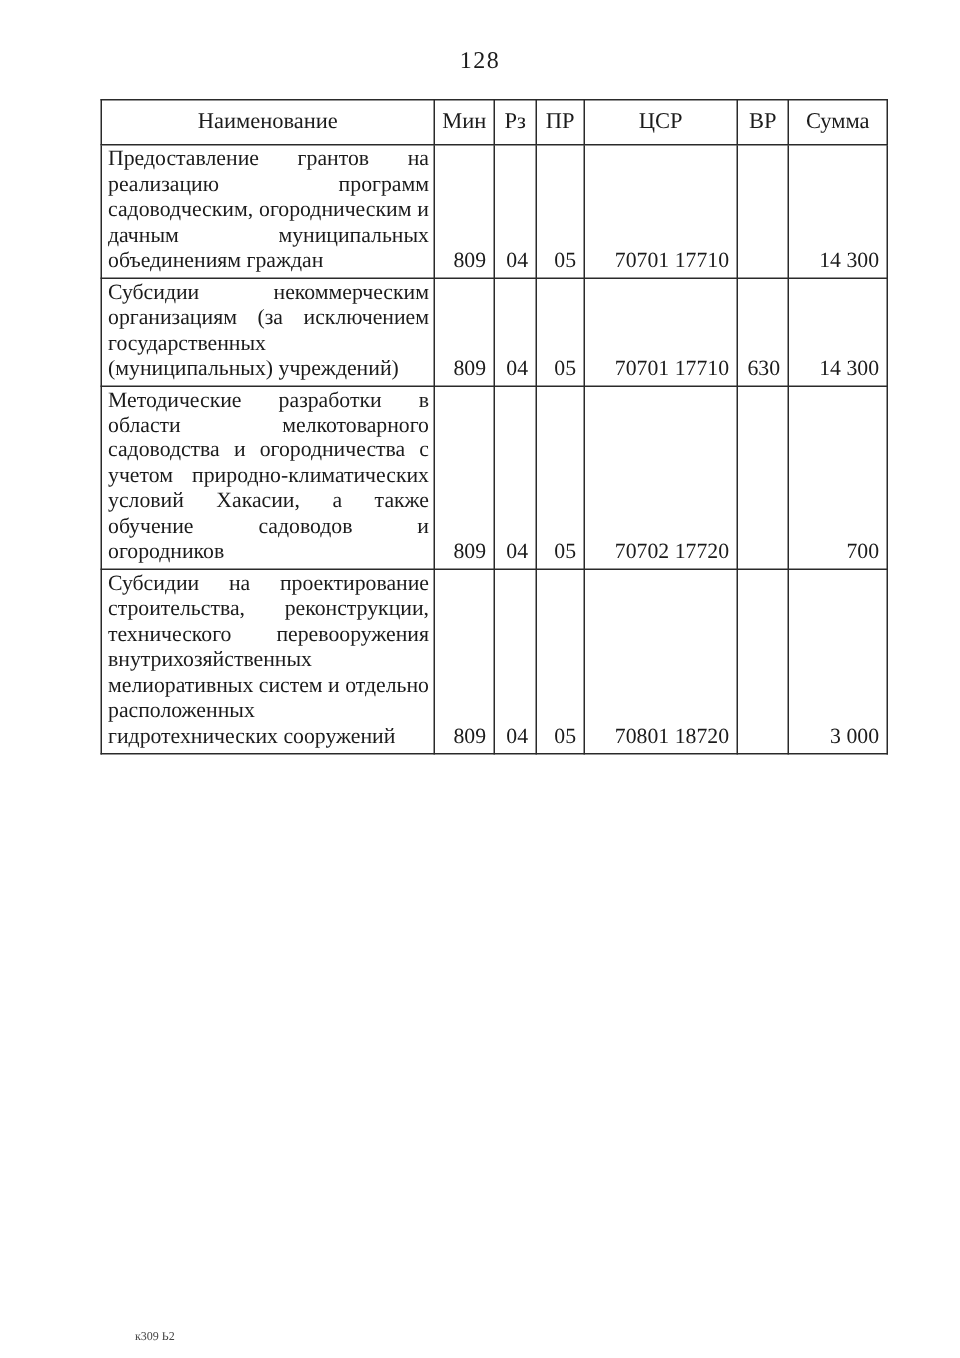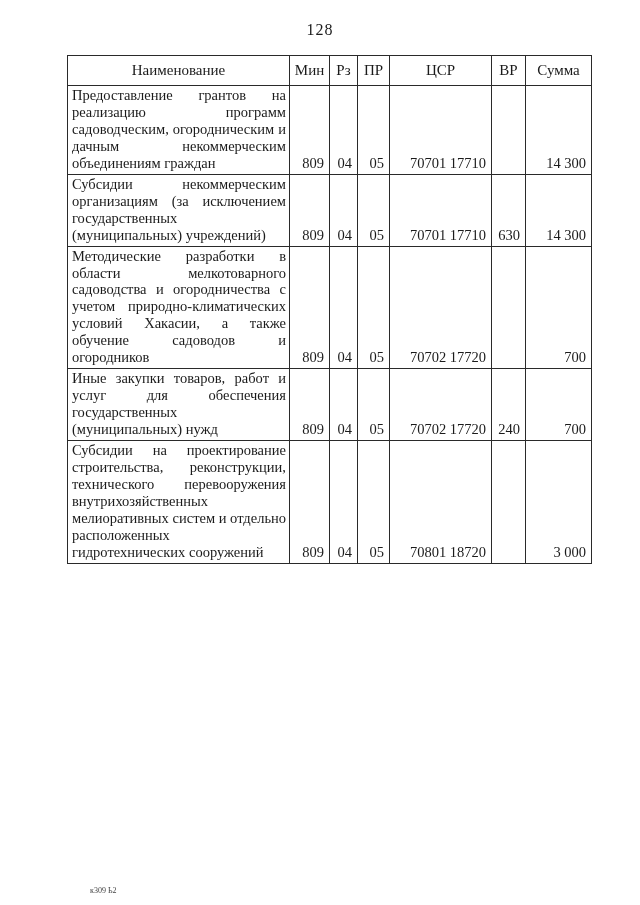--- a/index.html
+++ b/index.html
@@ -11,21 +11,21 @@
     position: relative;
     width: 640px;
     height: 905px;
     background: #ffffff;
     font-family: "Liberation Serif", "DejaVu Serif", serif;
     color: #1b1b1b;
     overflow: hidden;
   }
   .page-number {
     text-align: center;
-    padding-top: 21px;
+    padding-top: 32px;
     font-size: 16px;
     letter-spacing: 1px;
   }
   table.budget {
     border-collapse: collapse;
     table-layout: fixed;
     width: 524px;
     margin: 16px 0 0 67px;
   }
   table.budget th,
@@ -86,21 +86,21 @@
         <th>Мин</th>
         <th>Рз</th>
         <th>ПР</th>
         <th>ЦСР</th>
         <th>ВР</th>
         <th>Сумма</th>
       </tr>
     </thead>
     <tbody>
         <tr>
-          <td class="name">Предоставление грантов на реализацию программ садоводческим, огородническим и дачным некоммерческим объединениям граждан</td>
+          <td class="name">Предоставление грантов на реализацию программ садоводческим, огородническим и дачным муниципальных объединениям граждан</td>
           <td class="num">809</td>
           <td class="num">04</td>
           <td class="num">05</td>
           <td class="num">70701 17710</td>
           <td class="num"></td>
           <td class="num">14 300</td>
         </tr>
         <tr>
           <td class="name">Субсидии некоммерческим организациям (за исключением государственных (муниципальных) учреждений)</td>
           <td class="num">809</td>
@@ -113,29 +113,20 @@
         <tr>
           <td class="name">Методические разработки в области мелкотоварного садоводства и огородничества с учетом природно-климатических условий Хакасии, а также обучение садоводов и огородников</td>
           <td class="num">809</td>
           <td class="num">04</td>
           <td class="num">05</td>
           <td class="num">70702 17720</td>
           <td class="num"></td>
           <td class="num">700</td>
         </tr>
         <tr>
-          <td class="name">Иные закупки товаров, работ и услуг для обеспечения государственных (муниципальных) нужд</td>
-          <td class="num">809</td>
-          <td class="num">04</td>
-          <td class="num">05</td>
-          <td class="num">70702 17720</td>
-          <td class="num">240</td>
-          <td class="num">700</td>
-        </tr>
-        <tr>
           <td class="name">Субсидии на проектирование строительства, реконструкции, технического перевооружения внутрихозяйственных мелиоративных систем и отдельно расположенных гидротехнических сооружений</td>
           <td class="num">809</td>
           <td class="num">04</td>
           <td class="num">05</td>
           <td class="num">70801 18720</td>
           <td class="num"></td>
           <td class="num">3 000</td>
         </tr>
       </tbody>
   </table>

